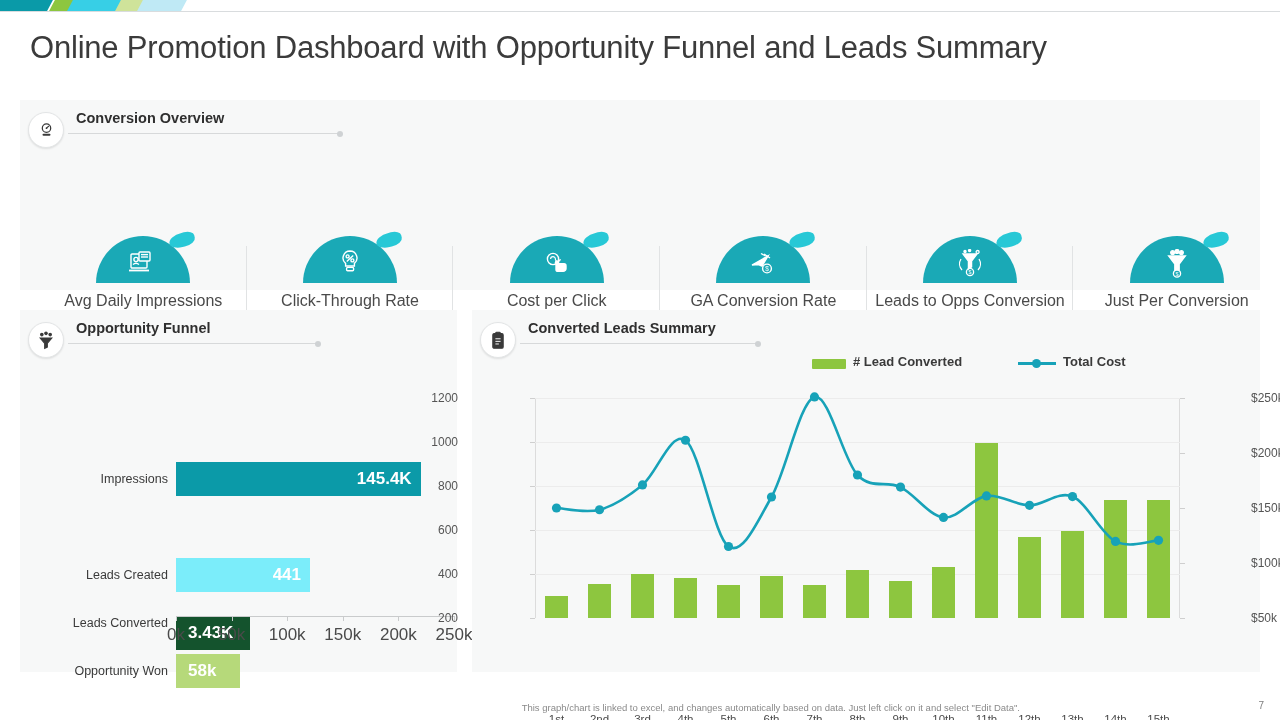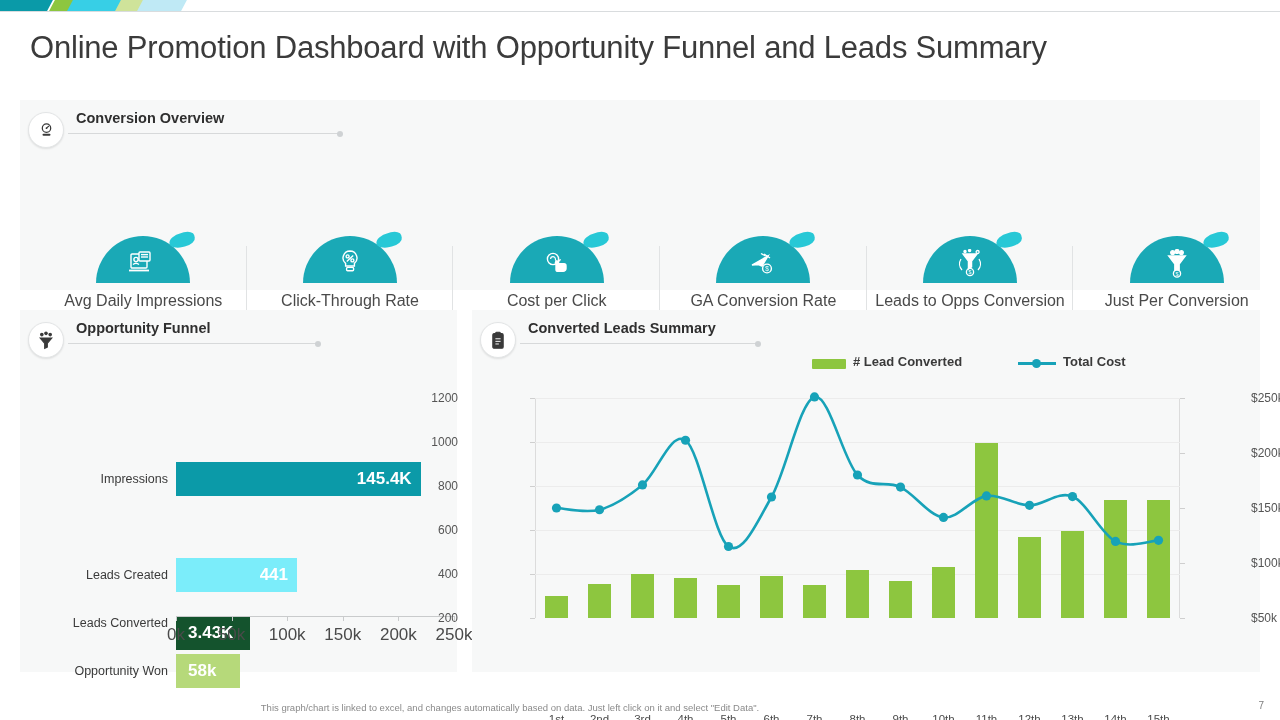--- a/index.html
+++ b/index.html
@@ -110,21 +110,21 @@
   .ylab.right2 { left: 716px; width: 60px; text-align: left; }
   .ytick { position: absolute; width: 5px; height: 1px; background: #cfcfcf; }
   .cbar { position: absolute; bottom: 0; background: #8dc63f; }
   .xcat {
     position: absolute; top: 314px; font-size: 11.5px; color: #4a4a4a;
     text-align: center; line-height: 1.25; transform: translateX(-50%);
   }
 
   
   .footnote {
-    position: absolute; left: 0; top: 702px; width: 1020px; text-align: center;
+    position: absolute; left: 0; top: 702px; width: 1020px; text-align: right;
     font-size: 9.5px; color: #8a8a8a;
   }
   .pageno { position: absolute; right: 16px; top: 700px; font-size: 10px; color: #7d7d7d; }
 </style>
 </head>
 <body>
 
 <div class="slide">
 
   <div class="topbar">
@@ -310,21 +310,21 @@
       <div class="frow" style="left:132px; top:82px;">
         <div class="flabel">Impressions</div>
         <div class="fbar" id="fb0" style="width: 244.64px; background: rgb(11, 154, 168);">
           <span>145.4K</span>
         </div>
       </div>
 
 
       <div class="frow" style="left:132px; top:178px;">
         <div class="flabel">Leads Created</div>
-        <div class="fbar" id="fb2" style="width: 121px; background: rgb(123, 237, 250); padding-left: 16px;">
+        <div class="fbar" id="fb2" style="width: 134px; background: rgb(123, 237, 250); padding-left: 16px;">
           <span>441</span>
         </div>
       </div>
 
       <div class="frow" style="left:132px; top:226px;">
         <div class="flabel">Leads Converted</div>
         <div class="fbar lc" id="fb3" style="width: 74px; background: #14532d; margin-top: 20px;">
           <span>3.43K</span>
         </div>
       </div>

